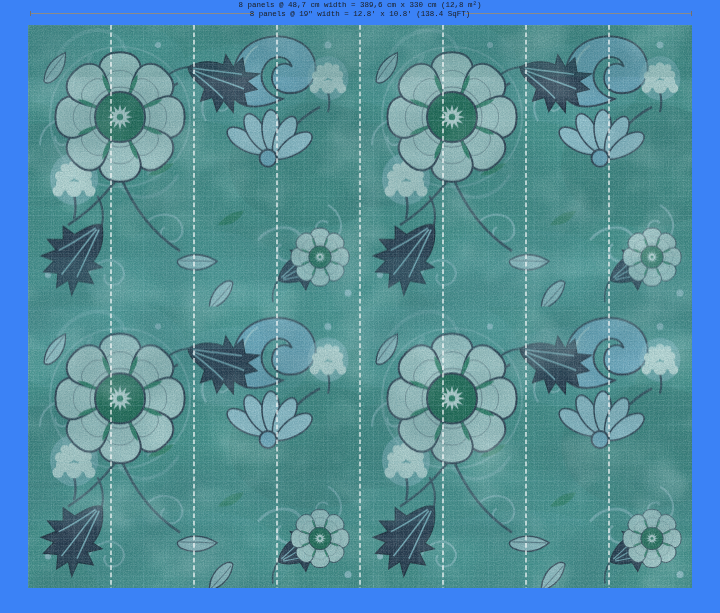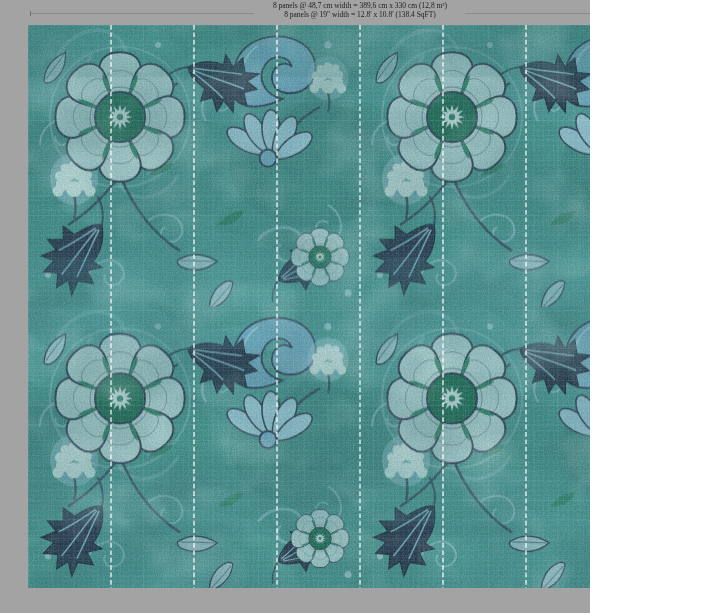--- a/index.html
+++ b/index.html
@@ -1,17 +1,17 @@
 <!DOCTYPE html>
 <html><head>
 <meta charset="utf-8">
 <style>
   html,body{margin:0;padding:0;background:#fff;}
-  .stage{position:relative;width:590px;height:613px;background:#a3a3a3;overflow:hidden;
-         font-family:Liberation Serif, serif;}
+  .stage{position:relative;width:720px;height:613px;background:#3b82f6;overflow:hidden;
+         font-family:Liberation Mono, monospace;}
   
   .header{position:absolute;top:0;left:0;width:720px;height:25px;}
   .rule{position:absolute;top:13px;height:1px;background:#8a8a8a;}
   .rule-left{left:30px;width:224px;}
   .rule-right{left:465px;width:227px;}
   .tick{position:absolute;top:-2px;width:1px;height:5px;background:#6f6f6f;}
   .tick-l{left:0;}
   .tick-r{right:0;}
   .dim-text{position:absolute;top:1px;left:0;width:100%;text-align:center;
             font-size:7.5px;line-height:9px;color:#1c1c1c;}

